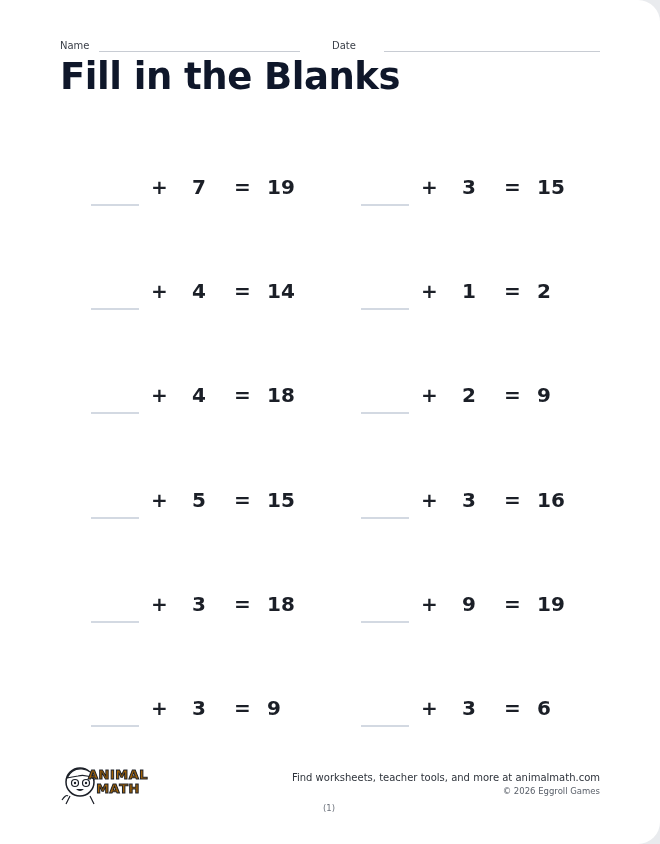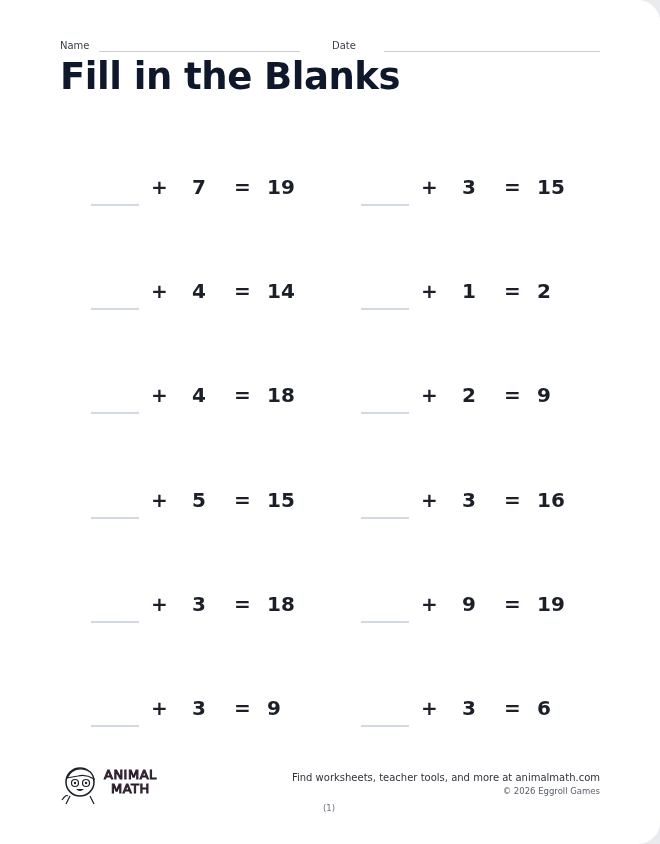--- a/index.html
+++ b/index.html
@@ -10,21 +10,21 @@
   .title { position:absolute; left:60px; top:55px; font-size:37px; font-weight:bold; color:#0f172a; letter-spacing:-0.5px; white-space:nowrap; }
   .subtitle { position:absolute; left:60px; top:108px; font-size:13.5px; color:#2e333b; white-space:nowrap; }
   .eq { position:absolute; height:40px; }
   .blank { position:absolute; left:0; top:27px; width:48px; height:2px; background:#d3d9e2; }
   .tok { position:absolute; top:0; font-size:20px; font-weight:bold; color:#1b1f27; line-height:20px; }
   .tok.plus { left:60px; }
   .tok.num { left:101px; }
   .tok.eqs { left:143px; }
   .tok.res { left:176px; }
   .logo { position:absolute; left:60px; top:764px; width:112px; height:44px; }
-  .logo-text { position:absolute; left:44px; top:4px; font-size:13px; font-weight:normal; color:#be185d; -webkit-text-stroke:1px #1b1f27; line-height:14px; text-align:center; letter-spacing:0.5px; }
+  .logo-text { position:absolute; left:28px; top:4px; font-size:13px; font-weight:bold; color:#a16207; -webkit-text-stroke:1px #1b1f27; line-height:14px; text-align:center; letter-spacing:0.5px; }
   .footer-line1 { position:absolute; right:60px; top:772px; font-size:10px; color:#2e333b; white-space:nowrap;text-align:center; }
   .footer-line2 { position:absolute; right:60px; top:786px; font-size:8.5px; color:#5a606a; white-space:nowrap;margin-left:35px; }
   .page-num { position:absolute; left:323px; top:803px; font-size:8.5px; color:#6b717b; }
 </style>
 </head>
 <body>
 
 <div class="page">
 
   <span class="hdr-label" style="left:60px;">Name</span>

